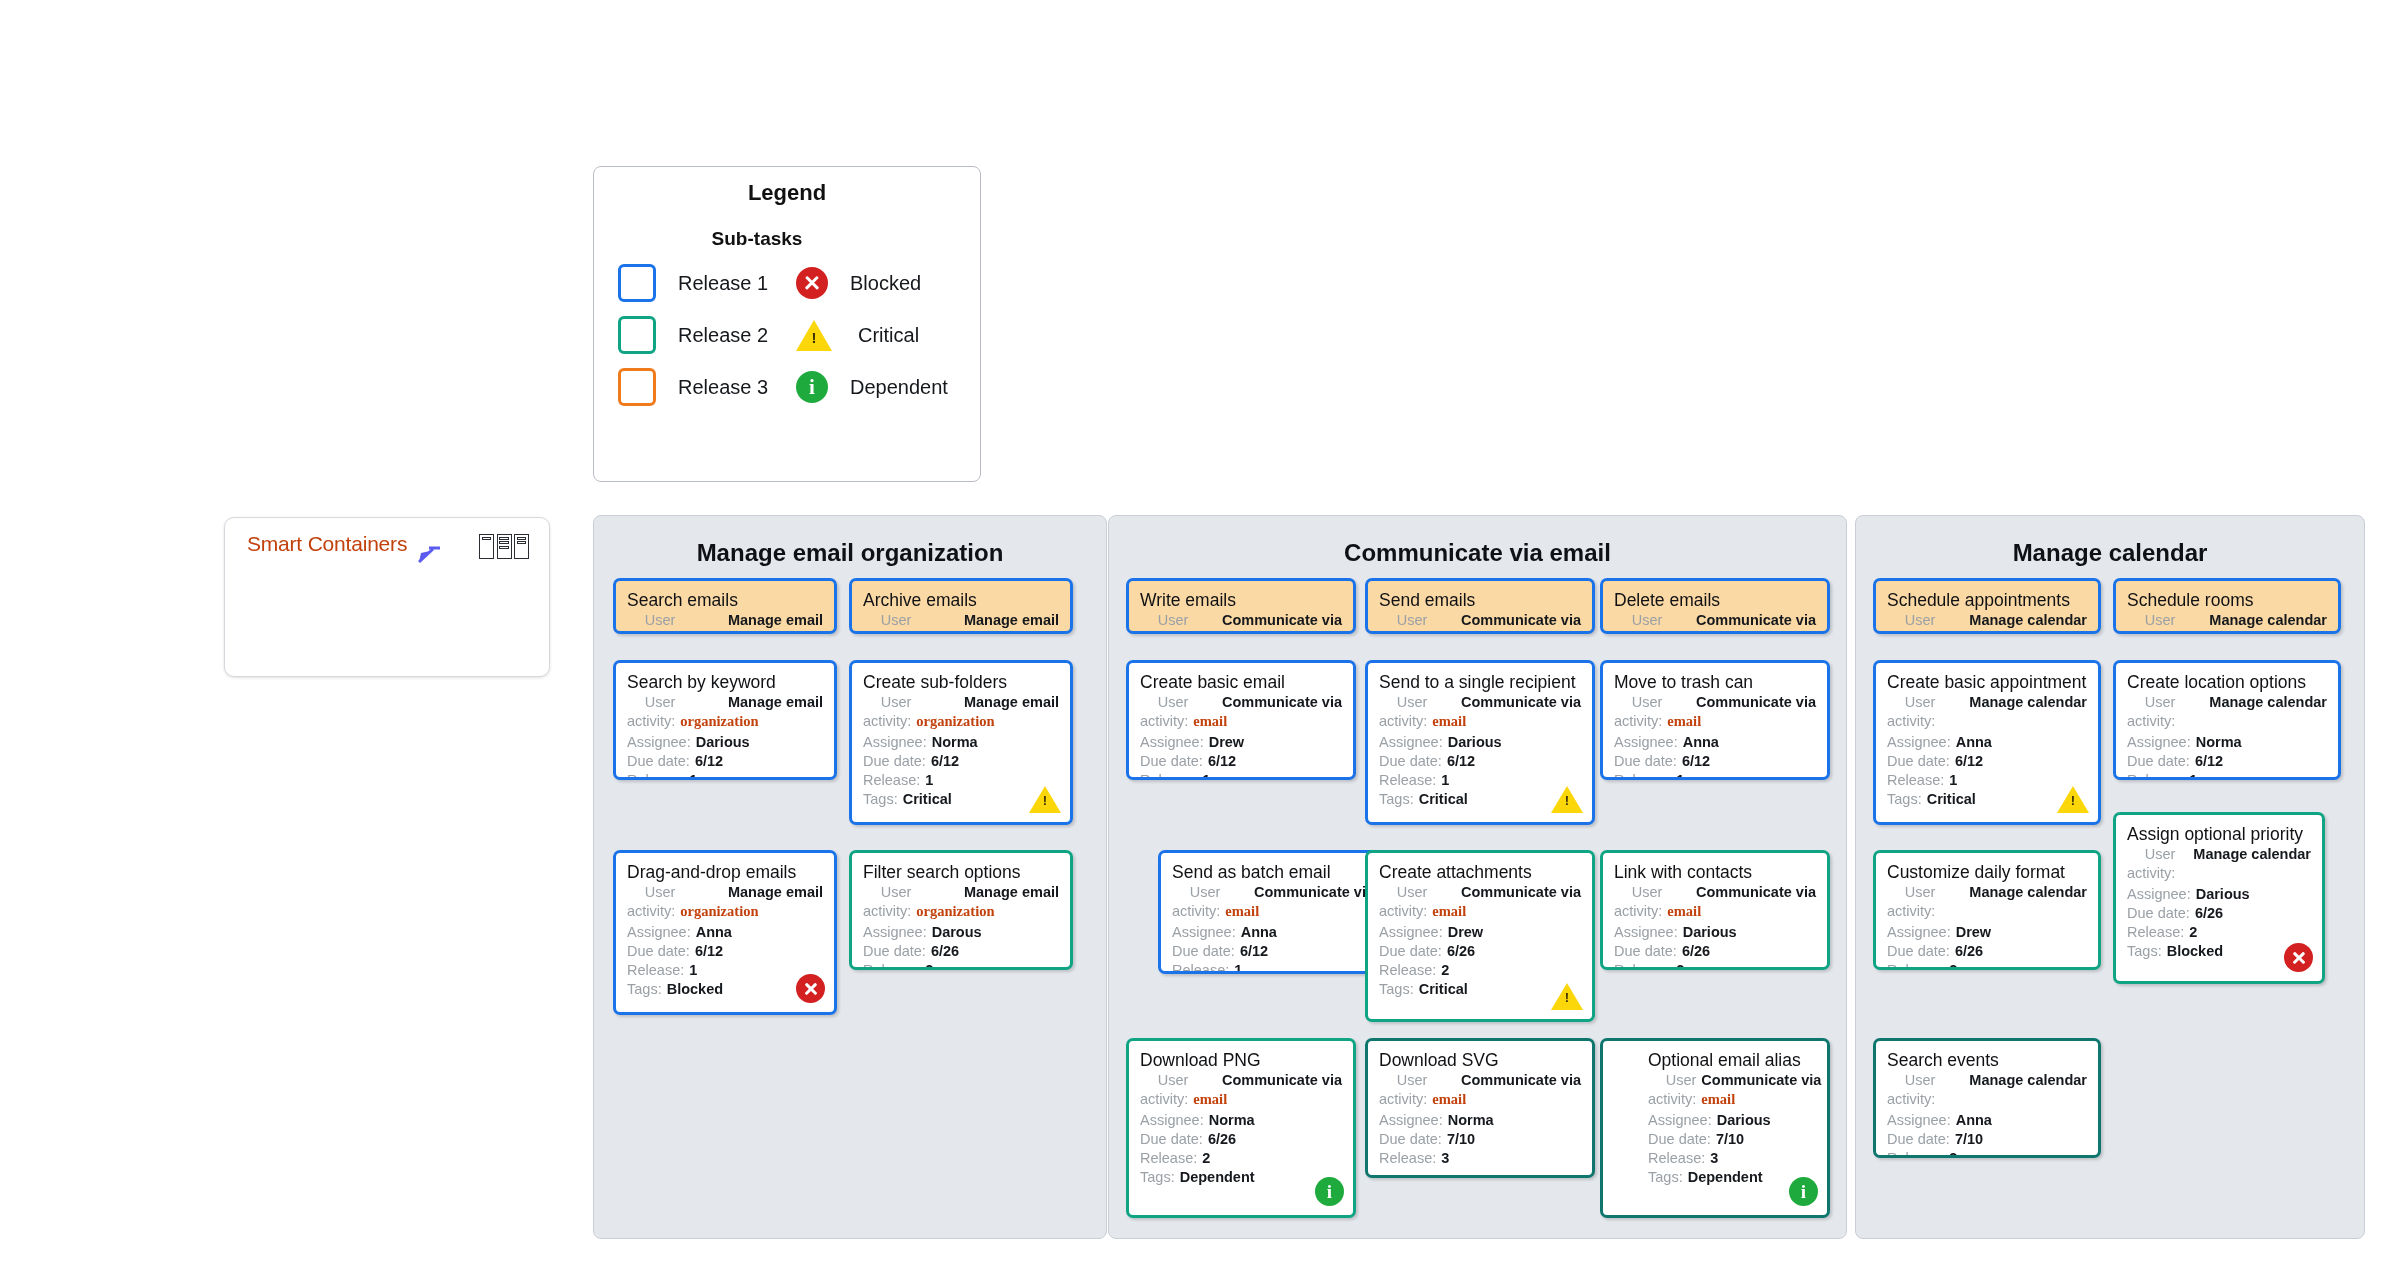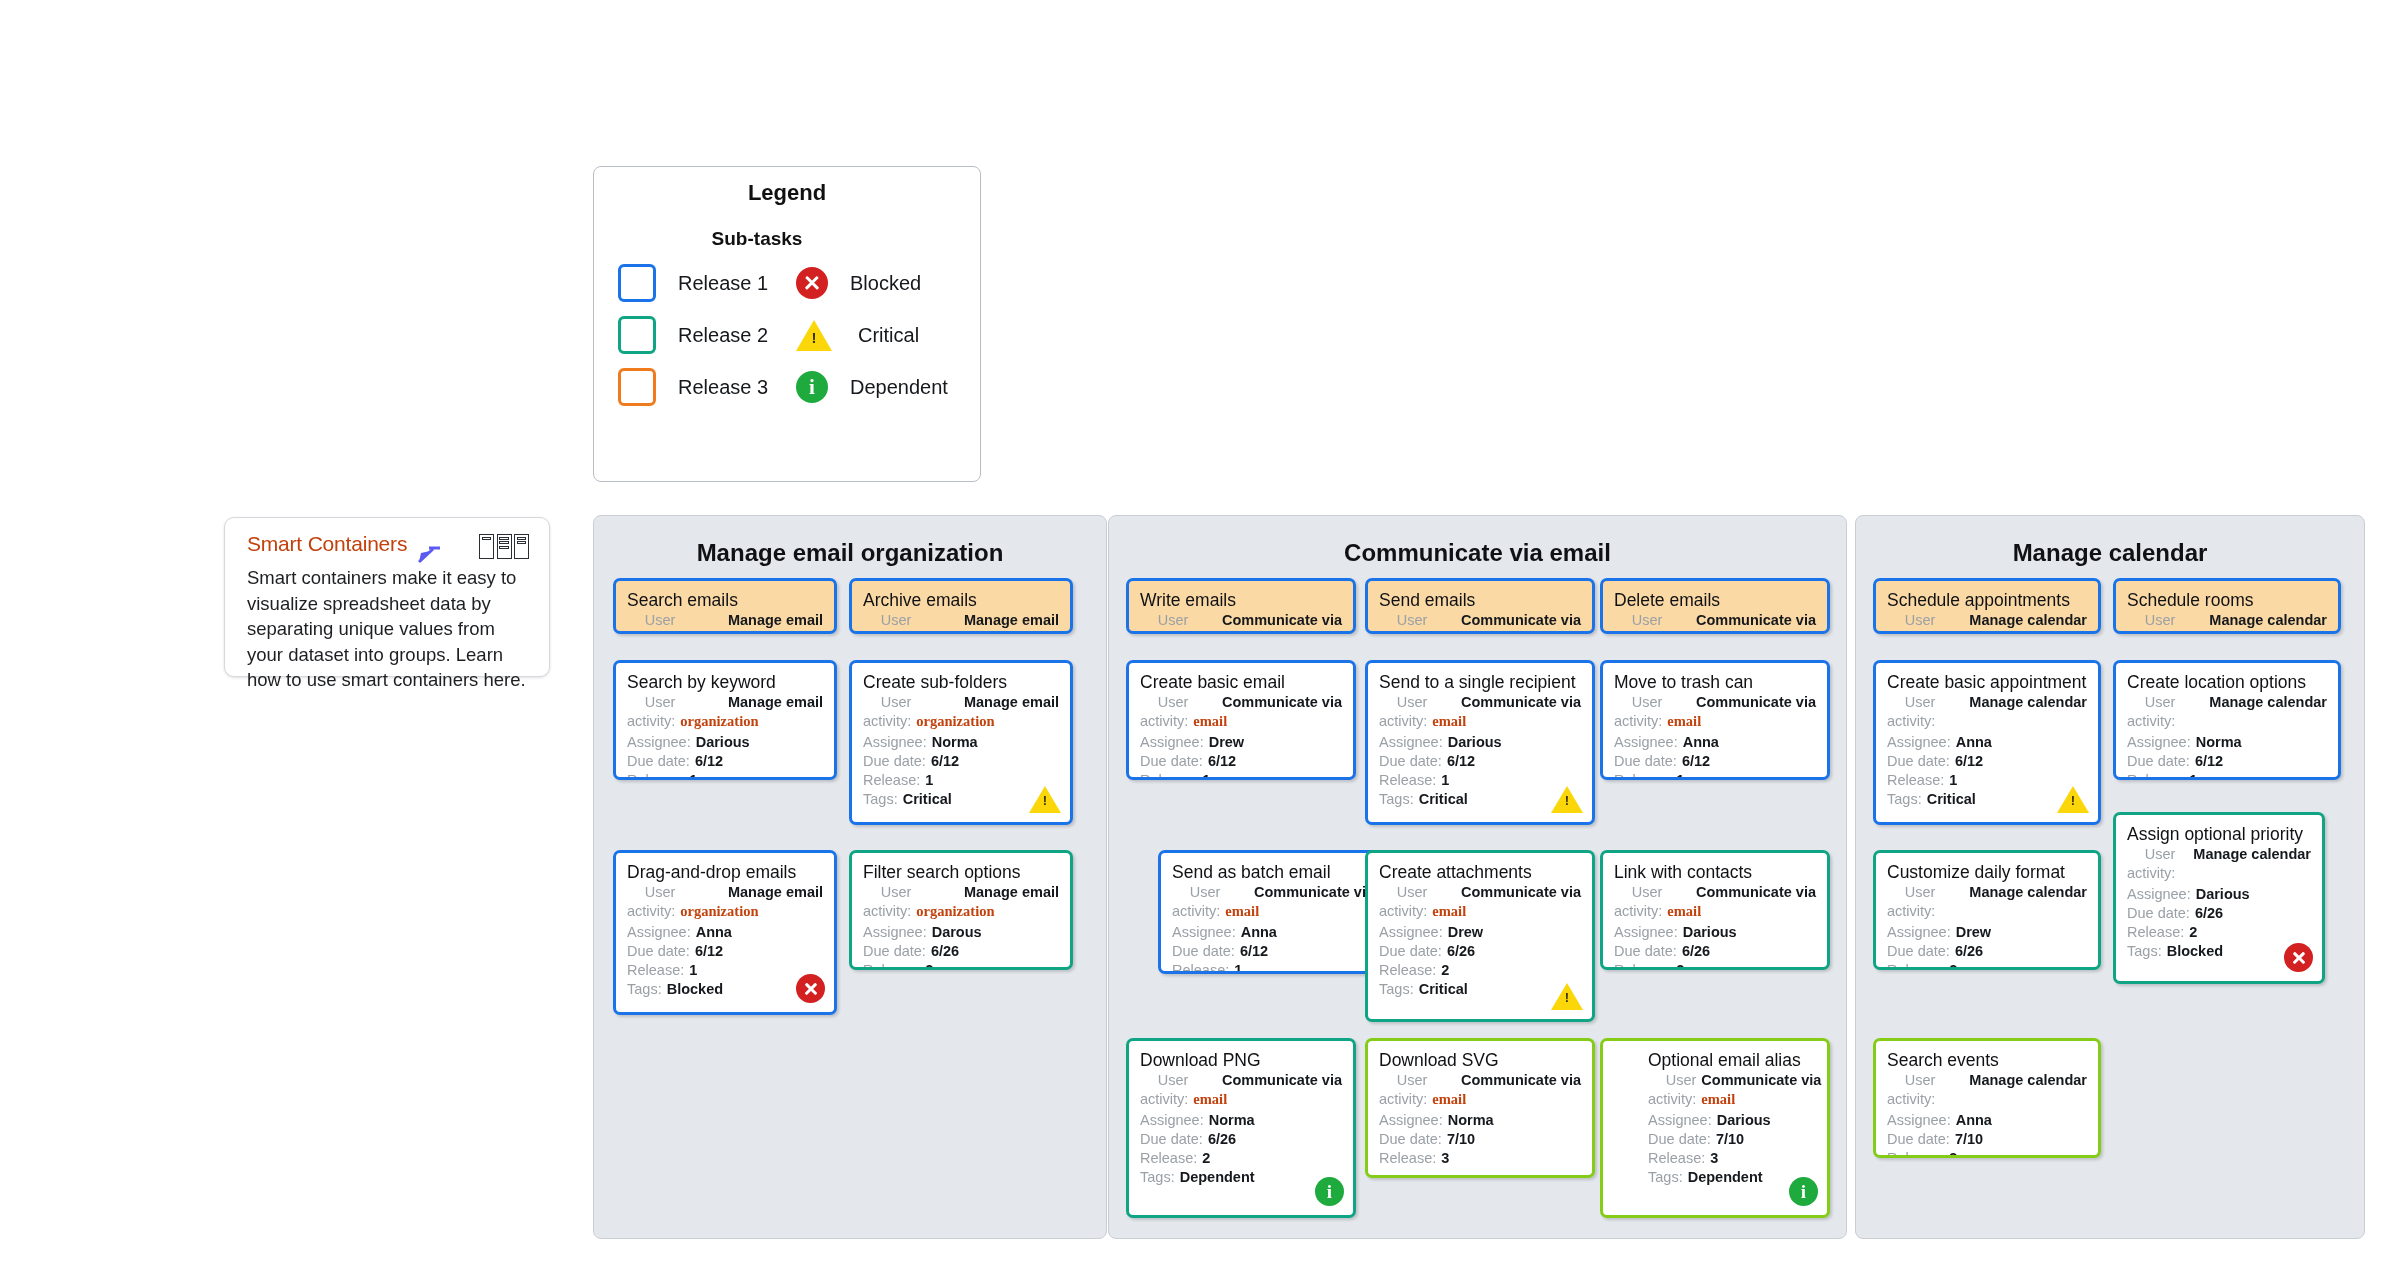--- a/index.html
+++ b/index.html
@@ -91,21 +91,21 @@
   
   .card{
     position:absolute;background:#ffffff;box-sizing:border-box;
     border-radius:7px;padding:9px 11px 6px 11px;
     box-shadow:2px 2px 3px rgba(0,0,0,.17);
     overflow:hidden;
   }
   .card.task{background:#fbd9a5;}
   .card.r1{border:3px solid #1a73e8;}
   .card.r2{border:3px solid #0fa483;}
-  .card.r3{border:3px solid #84cc16;}
+  .card.r3{border:3px solid #0f766e;}
 
   .c-title{font-size:17.5px;color:#101114;line-height:1.16;margin-bottom:1px;white-space:nowrap;}
   .c-rows{margin-top:1px;}
   .c-row{display:flex;font-size:14.5px;line-height:1.32;white-space:nowrap;}
   .c-key{color:#9aa0a6;flex:0 0 auto;}
   .c-val{color:#15181c;font-weight:bold;margin-left:5px;}
 
   
   .ua{display:grid;grid-template-columns:auto 1fr;font-size:14.5px;line-height:1.32;}
   .ua .k1{color:#9aa0a6;text-align:right;padding-right:5px;white-space:nowrap;}
@@ -175,21 +175,20 @@
           <i></i>
           <i></i>
           <i></i>
         </div>
       <div class="col">
           <i></i>
           <i></i>
         </div>
     </div>
   </div>
-  <div class="sc-body">Smart containers make it easy to visualize spreadsheet data by separating unique values from your dataset into groups. Learn how to use smart containers here.</div>
 </div>
 <svg class="cursor-ico" viewBox="0 0 30 30">
   <path d="M4 22 L18 9" stroke="#5b5bf0" stroke-width="3" fill="none"></path>
   <path d="M4 22 L6 13 L15 11 Z" fill="#5b5bf0"></path>
   <path d="M15 7 L26 7" stroke="#5b5bf0" stroke-width="3" fill="none" transform="translate(-1,1)"></path>
 </svg>
 
 <div class="lane" id="lane0">
   <div class="lane-title">Manage email organization</div>
 </div>

